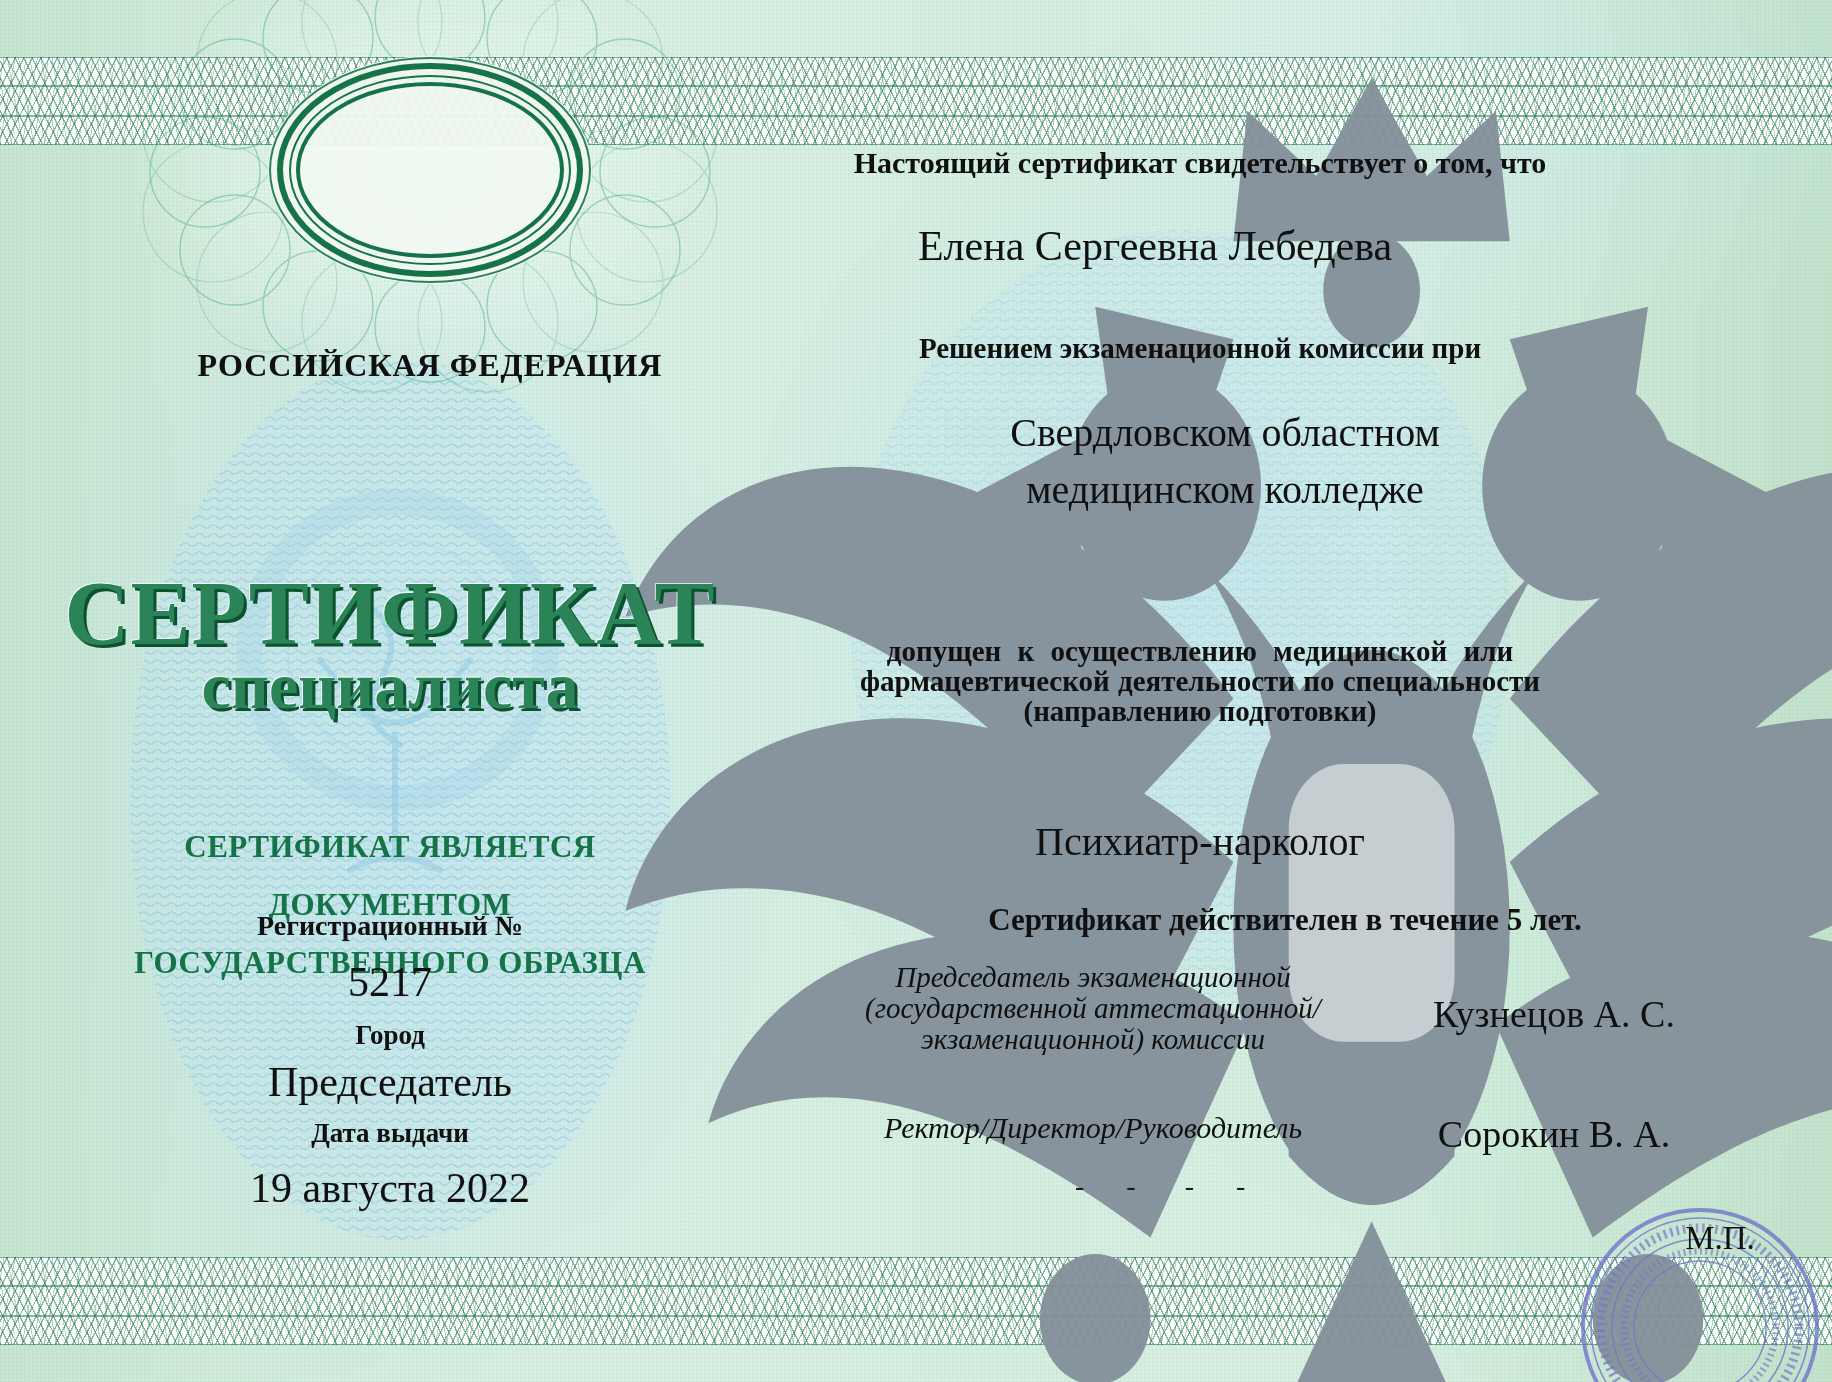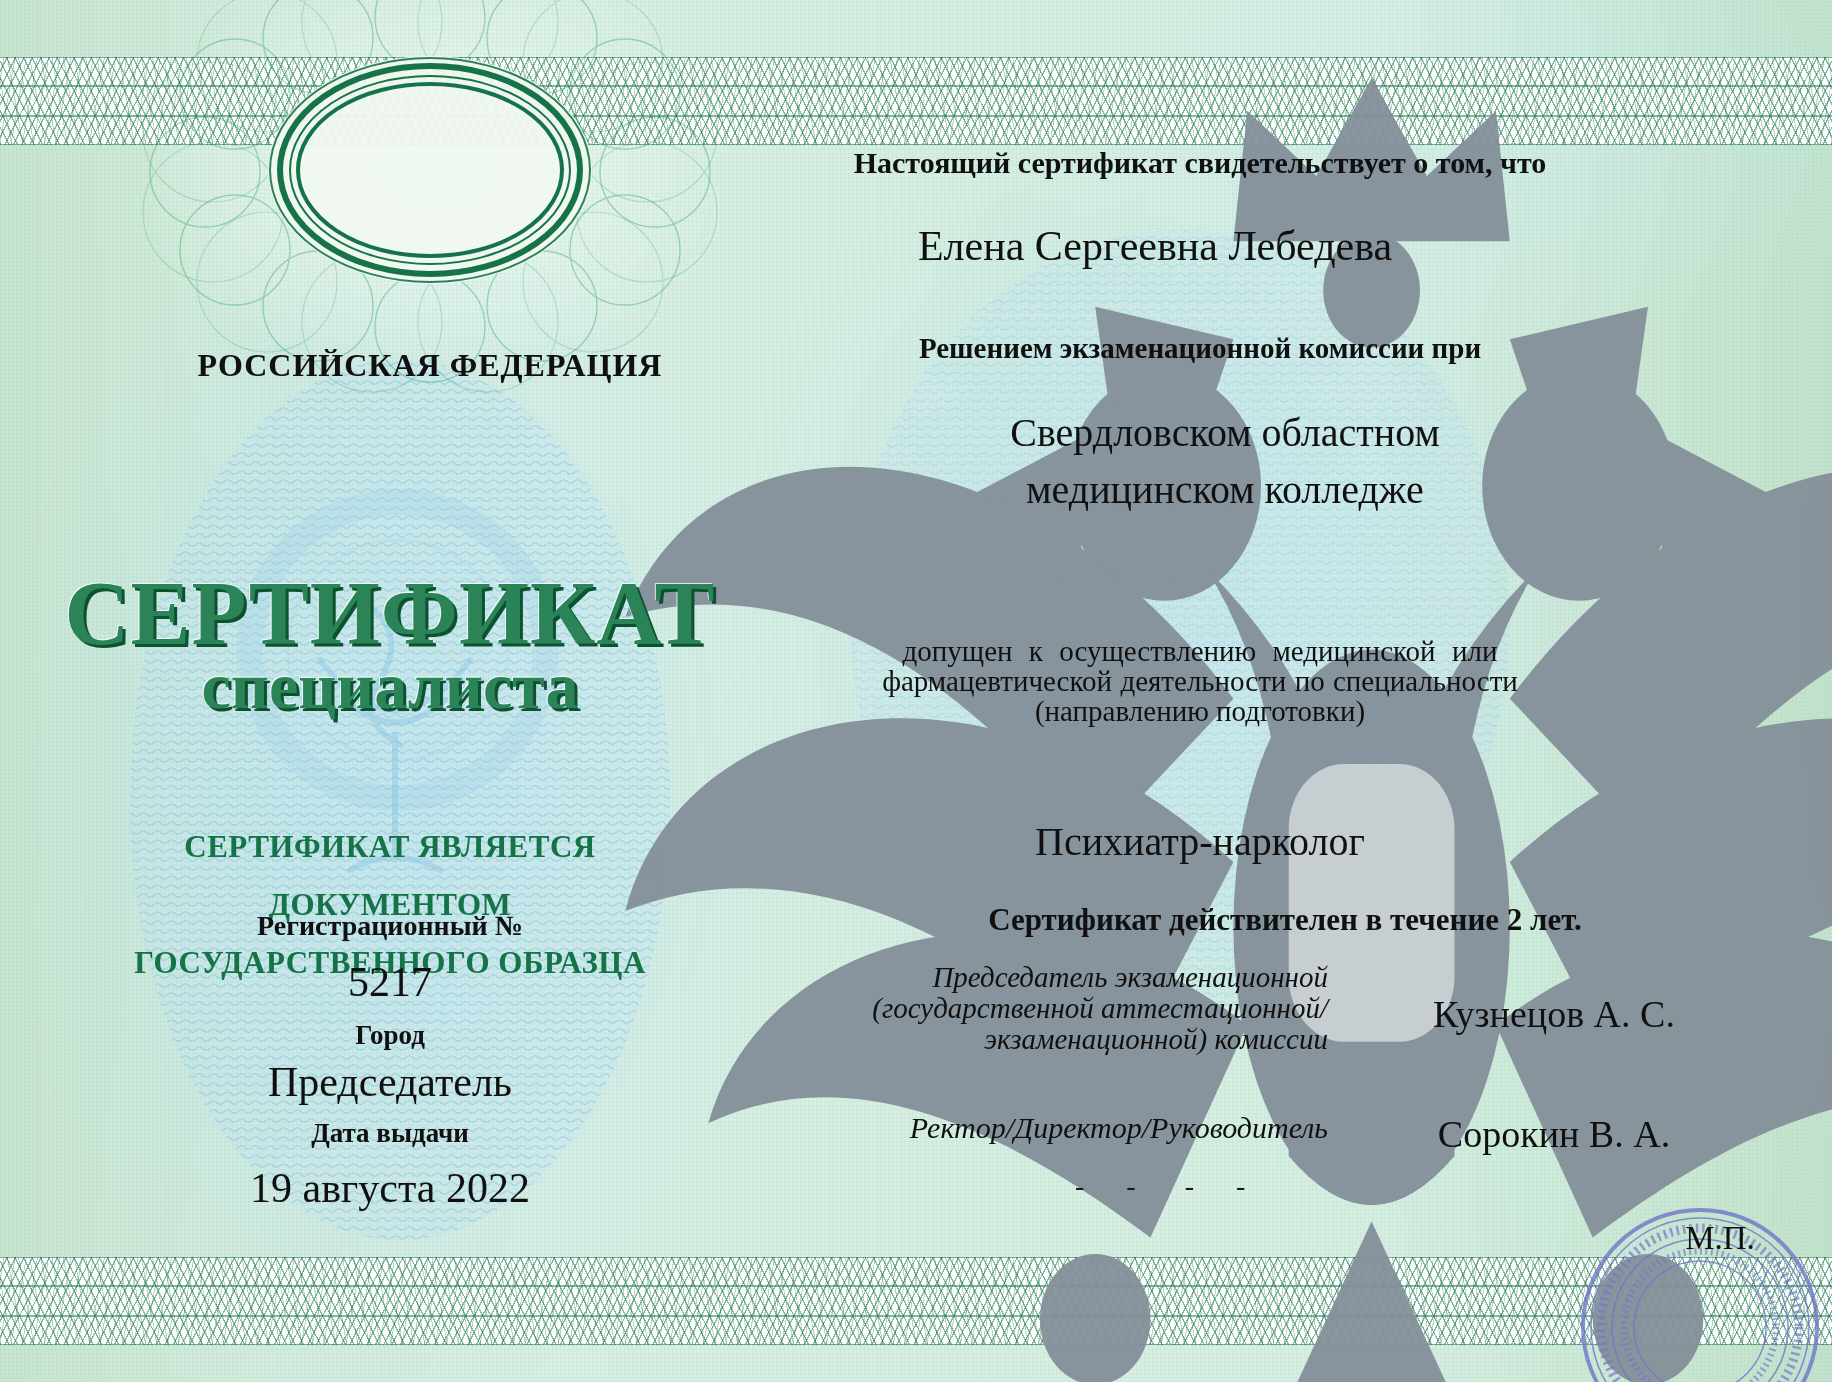--- a/index.html
+++ b/index.html
@@ -48,26 +48,26 @@
   .reg-number{left:60px;top:958px;width:660px;font-size:42px;}
   .city-label{left:60px;top:1020px;width:660px;font-size:27px;font-weight:700;}
   .city-value{left:60px;top:1058px;width:660px;font-size:42px;}
   .date-label{left:60px;top:1118px;width:660px;font-size:27px;font-weight:700;}
   .date-value{left:60px;top:1164px;width:660px;font-size:42px;}
   
   .statement{left:820px;top:146px;width:760px;font-size:30px;font-weight:700;}
   .holder{left:775px;top:222px;width:760px;font-size:42px;}
   .decision{left:820px;top:332px;width:760px;font-size:29px;font-weight:700;}
   .institution{left:845px;top:404px;width:760px;font-size:40px;line-height:57px;}
-  .admission{left:820px;top:636px;width:760px;font-size:29px;font-weight:400;line-height:30px;}
+  .admission{left:820px;top:636px;width:760px;font-size:29px;font-weight:700;line-height:30px;}
   .admission .l1{word-spacing:9px;}
   .admission .l2{word-spacing:1px;}
   .specialty{left:820px;top:782px;width:760px;font-size:40px;margin-top:36px;}
   .validity{left:905px;top:902px;width:760px;font-size:31px;font-weight:700;}
-  .sig-label{position:absolute;z-index:4;left:858px;width:470px;text-align:right;font-style:italic;font-size:29px;line-height:31px;}
+  .sig-label{position:absolute;z-index:4;left:858px;width:470px;text-align:center;font-style:italic;font-size:29px;line-height:31px;}
   .sig1-label{top:962px;}
   .sig2-label{top:1112px;font-size:30px;}
   .sig-name{position:absolute;z-index:4;left:1378px;width:352px;text-align:center;font-size:38px;}
   .sig1-name{top:992px;}
   .sig2-name{top:1112px;}
   .dashes{left:1075px;top:1170px;width:300px;text-align:left;font-size:28px;white-space:pre;color:#1a1a1a;}
   .seal-label{left:1655px;top:1220px;width:130px;font-size:33px;}
 </style>
 </head>
 <body>
@@ -197,21 +197,21 @@
   <div class="txt institution">
     <div>Свердловском областном</div>
     <div>медицинском колледже</div>
   </div>
   <div class="txt admission">
     <div class="l1">допущен к осуществлению медицинской или</div>
     <div class="l2">фармацевтической деятельности по специальности</div>
     <div class="l3">(направлению подготовки)</div>
   </div>
   <div class="txt specialty">Психиатр-нарколог</div>
-  <div class="txt validity">Сертификат действителен в течение 2 лет.</div>
+  <div class="txt validity">Сертификат действителен в течение 5 лет.</div>
 
   <div class="sig-label sig1-label">
     <div>Председатель экзаменационной</div>
     <div>(государственной аттестационной/</div>
     <div>экзаменационной) комиссии</div>
   </div>
   <div class="sig-name sig1-name">Кузнецов А. С.</div>
 
   <div class="sig-label sig2-label">Ректор/Директор/Руководитель</div>
   <div class="sig-name sig2-name">Сорокин В. А.</div>

